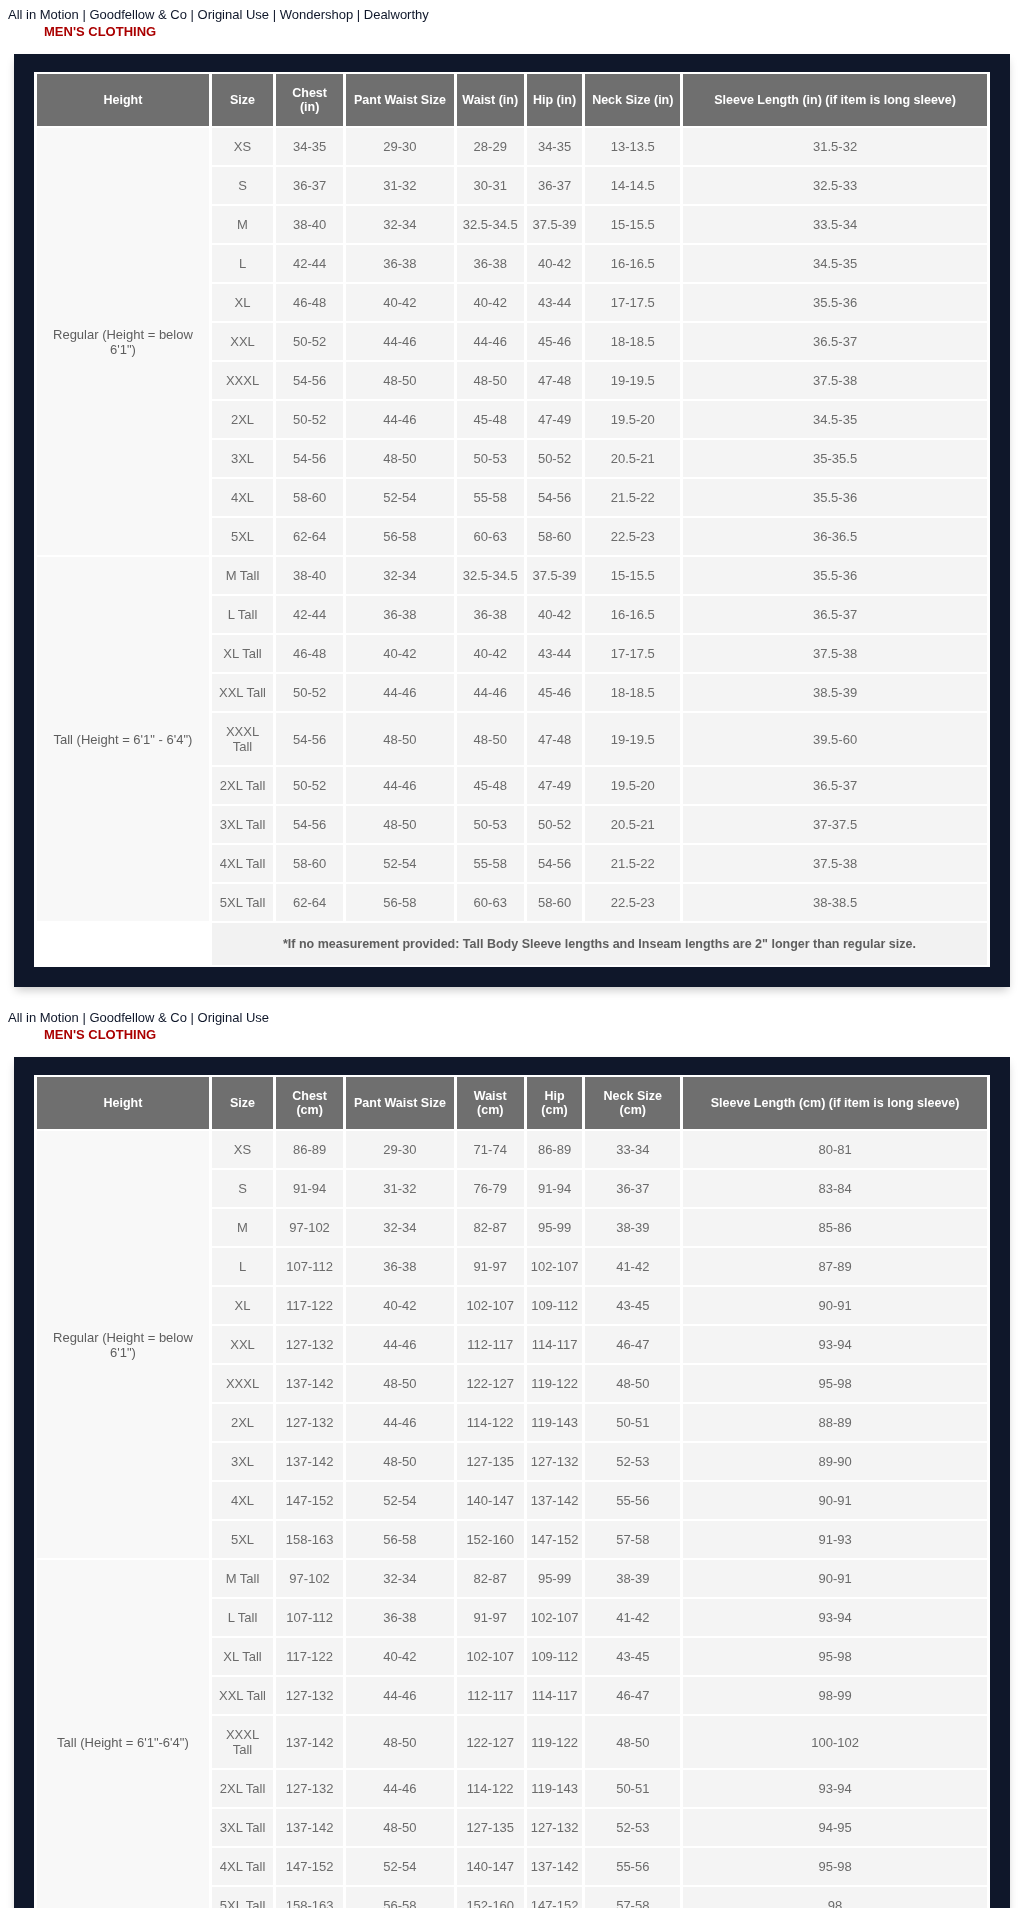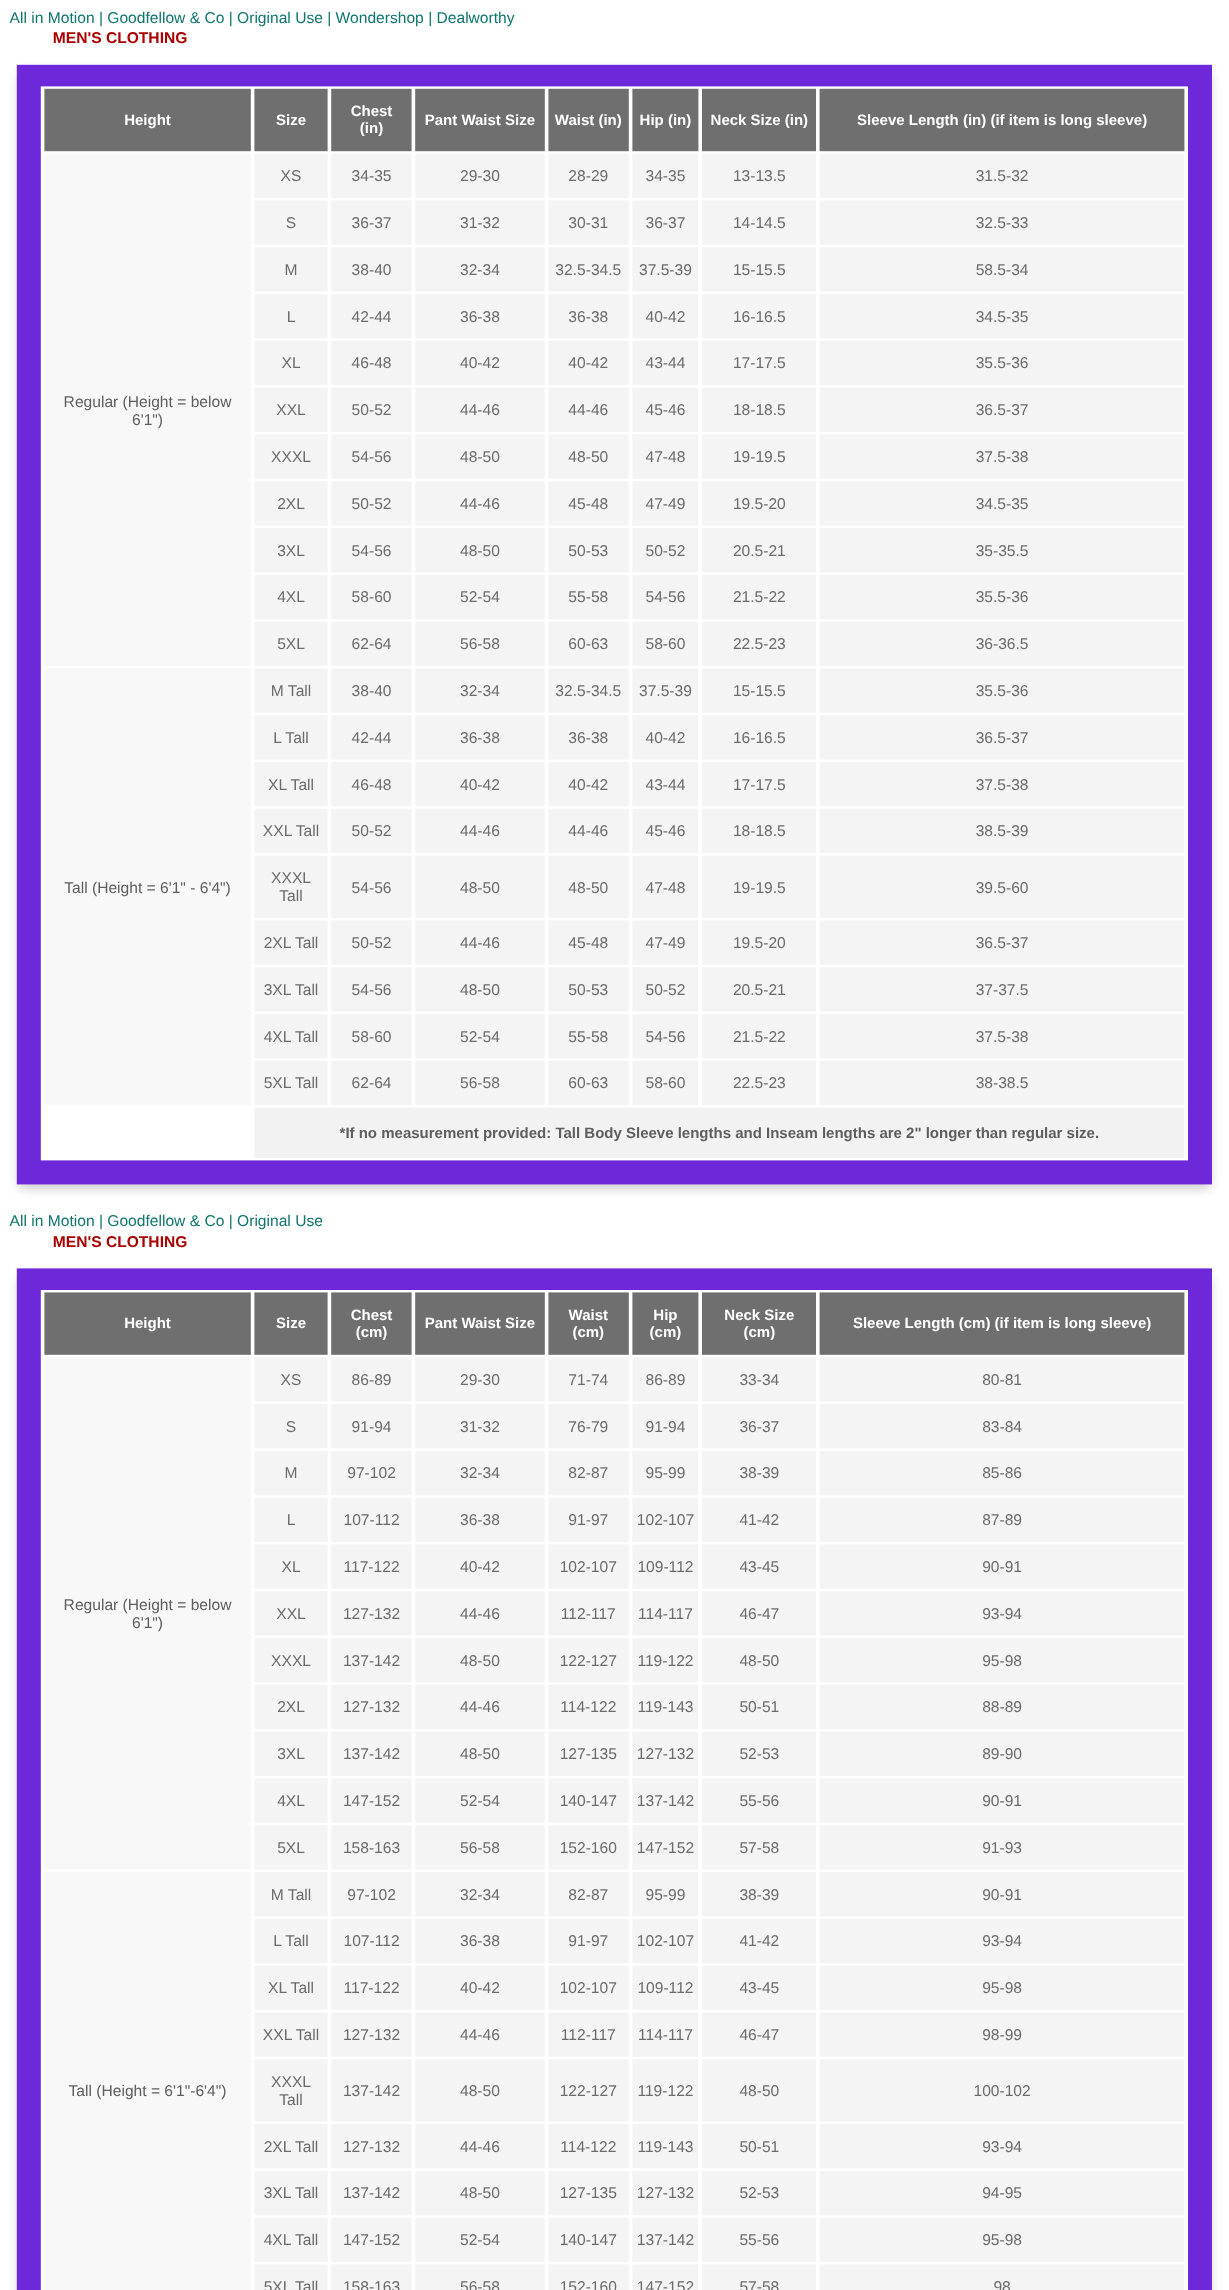--- a/index.html
+++ b/index.html
@@ -1,34 +1,34 @@
 <!DOCTYPE html>
 <html><head>
 <meta charset="utf-8">
 <style>
   html, body { margin: 0; padding: 0; background: #ffffff; }
   body { font-family: "Liberation Sans", sans-serif; width: 1024px; }
   .page { padding: 6px 8px 10px 8px; }
 
   .brands {
     font-size: 13px;
-    color: #0f766e;
+    color: #0f172a;
     line-height: 17px;
   }
   .category {
     font-size: 13px;
     font-weight: bold;
     color: #aa0000;
     line-height: 17px;
     margin-bottom: 14px;
     padding-left: 36px;
   }
 
   .panel {
-    background: #6d28d9;
+    background: #0f172a;
     padding: 18px 20px 20px 20px;
     margin: 0 6px 22px 6px;
     box-shadow: 0 5px 9px -2px rgba(0,0,0,0.22);
   }
 
   table.size-chart {
     width: 100%;
     border-collapse: separate;
     border-spacing: 3px 2px;
     background: #ffffff;
@@ -125,21 +125,21 @@
               <td>14-14.5</td>
               <td>32.5-33</td>
             </tr>
             <tr>
               <td>M</td>
               <td>38-40</td>
               <td>32-34</td>
               <td>32.5-34.5</td>
               <td>37.5-39</td>
               <td>15-15.5</td>
-              <td>58.5-34</td>
+              <td>33.5-34</td>
             </tr>
             <tr>
               <td>L</td>
               <td>42-44</td>
               <td>36-38</td>
               <td>36-38</td>
               <td>40-42</td>
               <td>16-16.5</td>
               <td>34.5-35</td>
             </tr>

